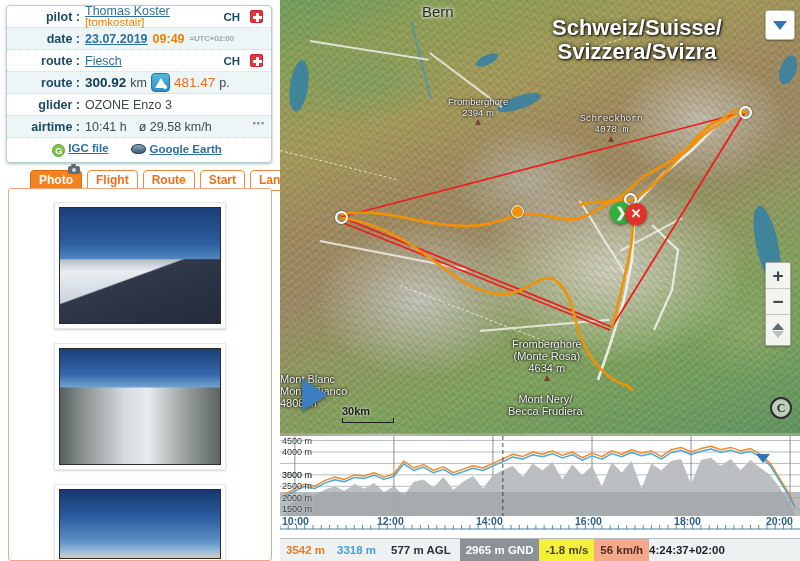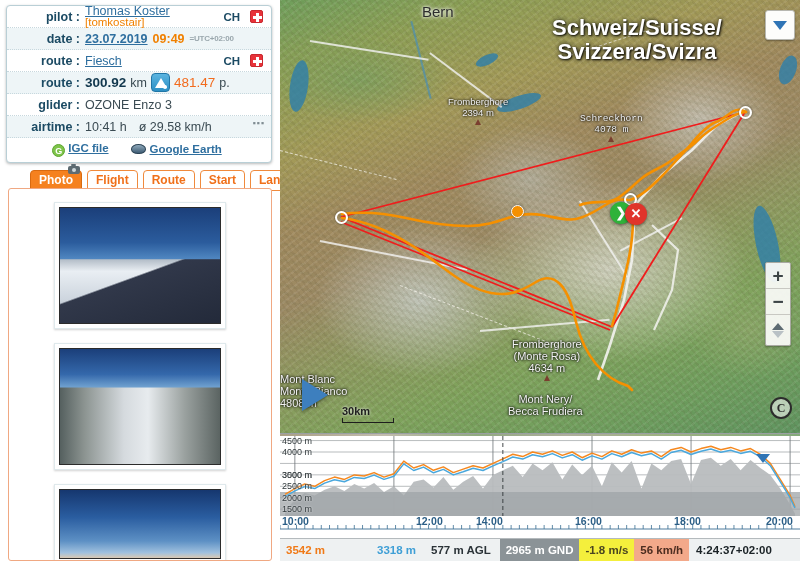--- a/index.html
+++ b/index.html
@@ -349,26 +349,26 @@
   
   #status-bar {
     position: absolute; left: 280px; top: 538px;
     width: 520px; height: 23px;
     background: #eef1f2; border-top: 1px solid #b4babd;
     display: flex; align-items: center;
     font-size: 11.5px; font-weight: bold;
   }
   .st { padding: 0 6px; line-height: 22px; height: 22px; white-space: nowrap; }
   .st-alt-o { color: #f07a18; }
-  .st-alt-b { color: #3f9fd6; margin-left: 40px; }
+  .st-alt-b { color: #3f9fd6; }
   .st-agl { color: #2b3338; padding: 0 9px; }
   .st-gnd { color: #fff; background: #8b9397; }
   .st-vario { color: #4a4520; background: #f4ef3c; }
   .st-spd { color: #4d2d20; background: #f3a98a; }
-  .st-time { color: #1a2226; padding-left: 7px; }
+  .st-time { color: #1a2226; padding-left: 0; }
 </style>
 </head>
 <body>
 
 <div id="app">
 
   <div id="left-col">
 
     <div id="info-card">
 
@@ -659,21 +659,21 @@
       </svg>
     <div id="chart-marker"></div>
   <div class="ylab" style="top: 1.57143px;">4500 m</div>
       <div class="ylab" style="top: 13px;">4000 m</div>
       <div class="ylab" style="top: 24.4286px; margin-top: 12px;">3500 m</div>
       <div class="ylab" style="top: 35.8571px;">3000 m</div>
       <div class="ylab" style="top: 47.2857px;">2500 m</div>
       <div class="ylab" style="top: 58.7143px;">2000 m</div>
       <div class="ylab" style="top: 70.1429px;">1500 m</div>
       <div class="xlab" style="left: 2px;">10:00</div>
-      <div class="xlab" style="left: 96.9048px; margin-left: 39px;">12:00</div>
+      <div class="xlab" style="left: 96.9048px;">12:00</div>
       <div class="xlab" style="left: 195.952px;">14:00</div>
       <div class="xlab" style="left: 295px;">16:00</div>
       <div class="xlab" style="left: 394.048px;">18:00</div>
       <div class="xlab" style="left: 486px;">20:00</div>
     </div>
 
   <div id="status-bar">
     <span class="st st-alt-o">3542 m</span>
     <span class="st st-alt-b">3318 m</span>
     <span class="st st-agl">577 m AGL</span>

